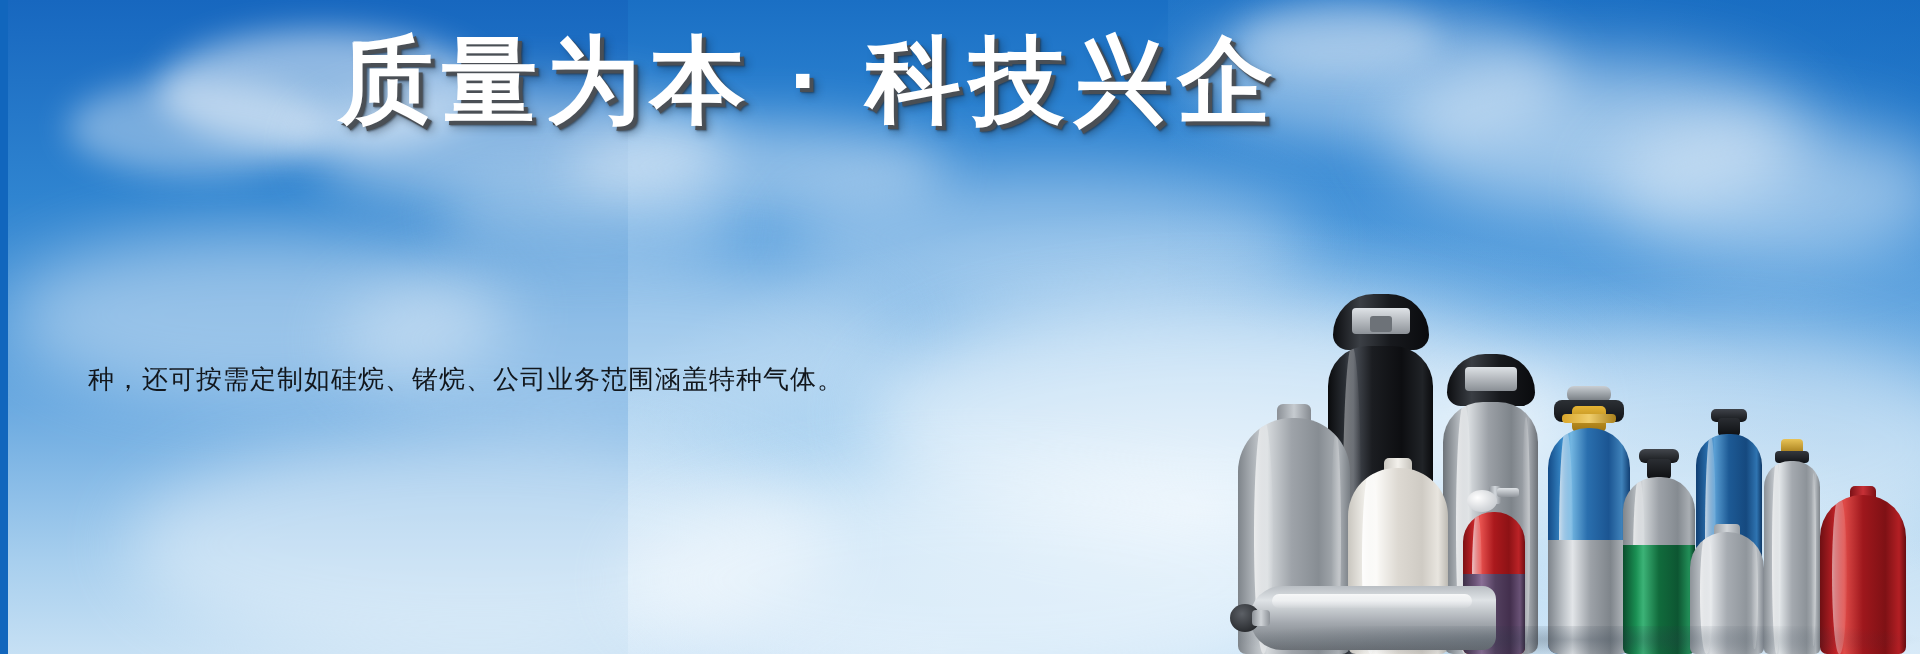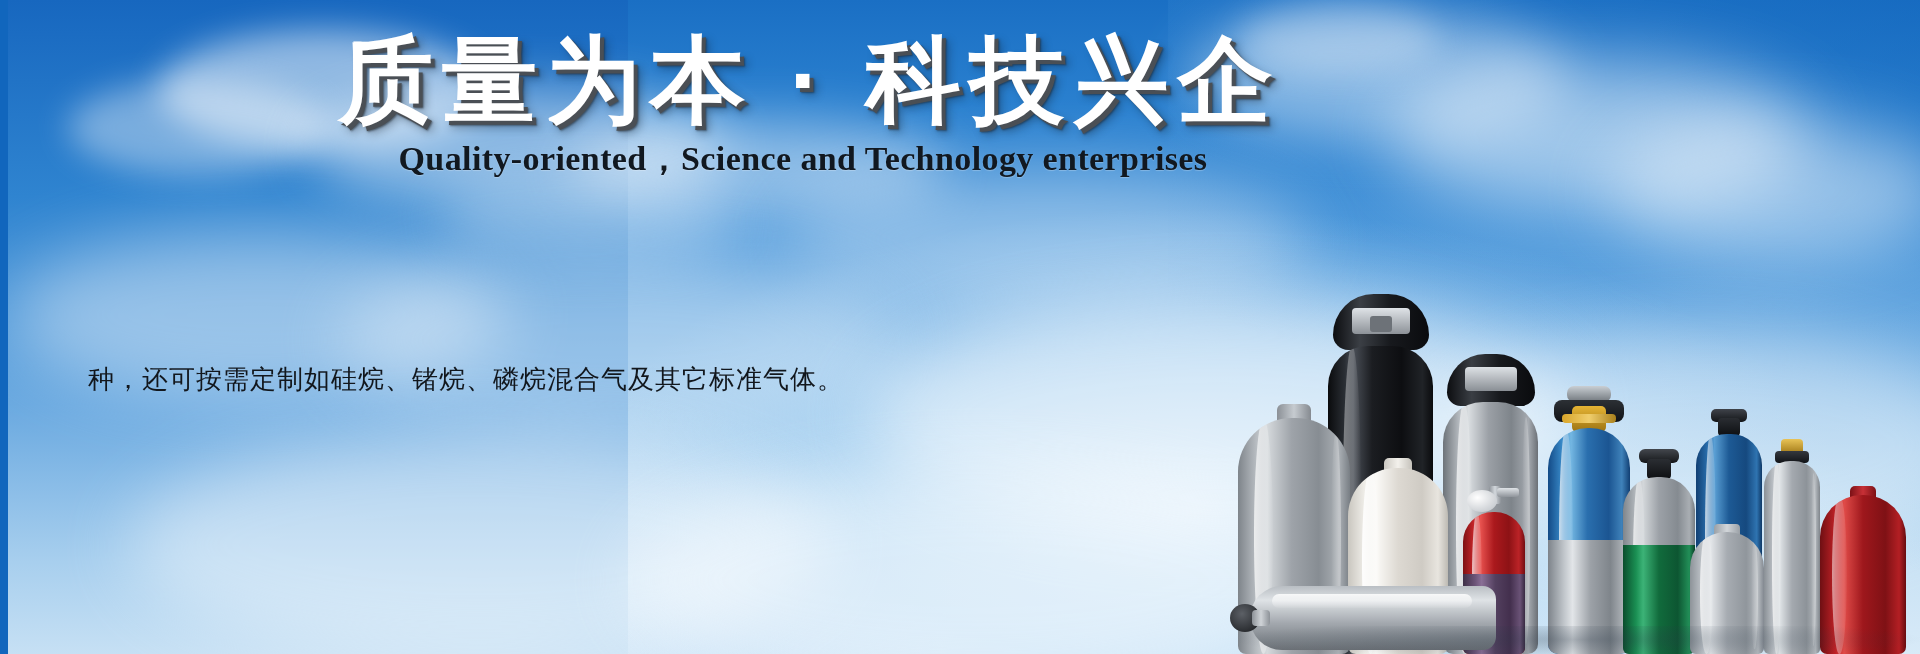--- a/index.html
+++ b/index.html
@@ -162,25 +162,24 @@
   <div class="cloud wide c10"></div>
   <div class="cloud wide c11"></div>
   <div class="cloud wide c12"></div>
   <div class="cloud wide c13"></div>
   <div class="cloud wide c14"></div>
   <div class="cloud c15"></div>
   <div class="cloud soft c16"></div>
 
   <div class="headline">质量为本 · 科技兴企</div>
 
-  <div class="subhead-en">Quality-oriented，Science and Technology enterprises</div>
 
 
   <div class="body-copy">
-    <p>种，还可按需定制如硅烷、锗烷、磷烷混合气及其它标准气体。</p>
+    <p>种，还可按需定制如硅烷、锗烷、公司业务范围涵盖特种气体。</p>
   </div>
 
   <div class="cylinders">
 
     <div class="cyl" style="left:100px; width:105px; height:360px;">
       <div class="cap" style="top:0; width:96px; height:56px; background:linear-gradient(90deg,#0c0d10,#3b3f45 28%,#17191d 60%,#0a0b0e);
            border-radius:48px 48px 18px 18px;"></div>
       <div style="position:absolute; top:14px; left:50%; transform:translateX(-50%); width:58px; height:26px;
            background:linear-gradient(180deg,#dfe3e7,#8d9298); border-radius:4px;"></div>
       <div style="position:absolute; top:22px; left:50%; transform:translateX(-50%); width:22px; height:16px;

